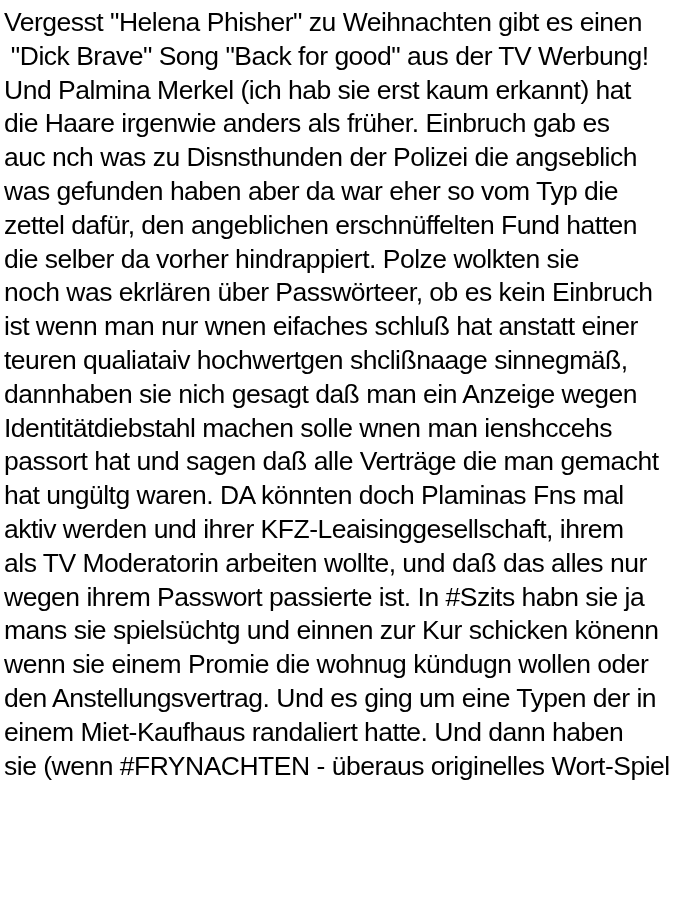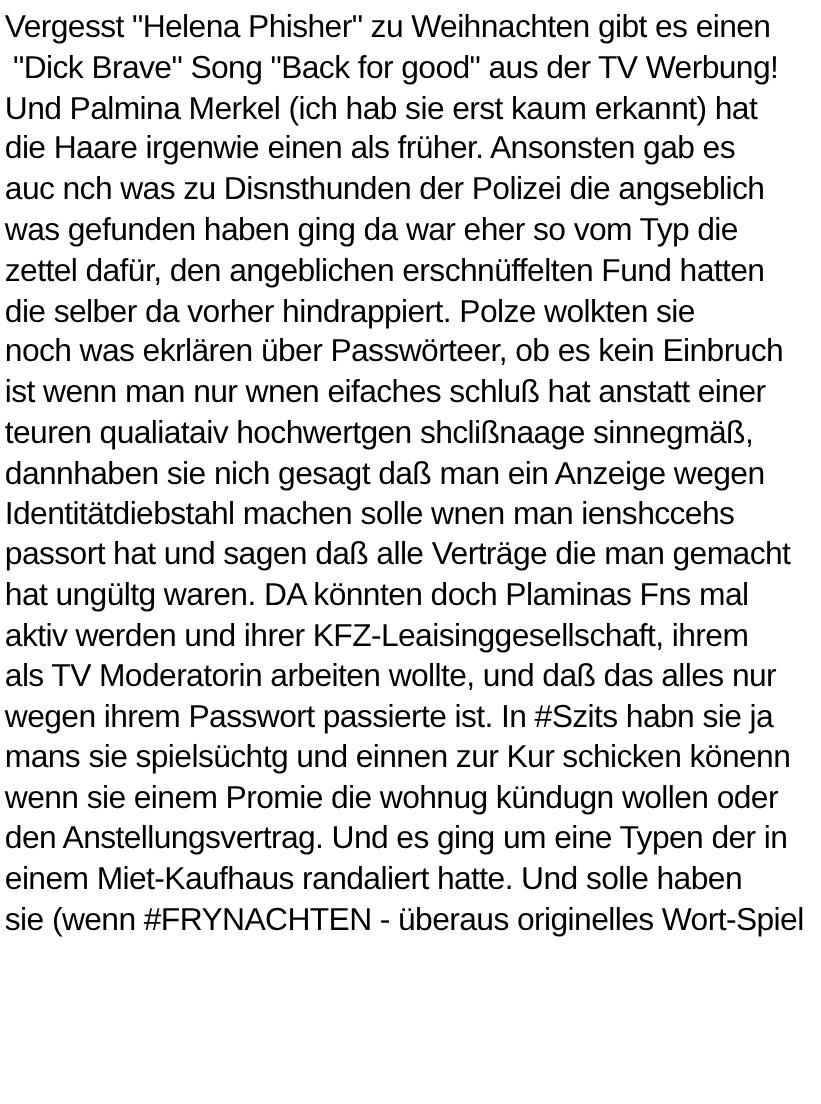--- a/index.html
+++ b/index.html
@@ -28,34 +28,34 @@
   }
 </style>
 </head>
 <body>
 
 <div class="page">
   <div class="text-doc">
     <div class="line">Vergesst "Helena Phisher" zu Weihnachten gibt es einen</div>
     <div class="line"> "Dick Brave" Song "Back for good" aus der TV Werbung!</div>
     <div class="line">Und Palmina Merkel (ich hab sie erst kaum erkannt) hat</div>
-    <div class="line">die Haare irgenwie einen als früher. Ansonsten gab es</div>
+    <div class="line">die Haare irgenwie anders als früher. Einbruch gab es</div>
     <div class="line">auc nch was zu Disnsthunden der Polizei die angseblich</div>
-    <div class="line">was gefunden haben ging da war eher so vom Typ die</div>
+    <div class="line">was gefunden haben aber da war eher so vom Typ die</div>
     <div class="line">zettel dafür, den angeblichen erschnüffelten Fund hatten</div>
     <div class="line">die selber da vorher hindrappiert. Polze wolkten sie</div>
     <div class="line">noch was ekrlären über Passwörteer, ob es kein Einbruch</div>
     <div class="line">ist wenn man nur wnen eifaches schluß hat anstatt einer</div>
     <div class="line">teuren qualiataiv hochwertgen shclißnaage sinnegmäß,</div>
     <div class="line">dannhaben sie nich gesagt daß man ein Anzeige wegen</div>
     <div class="line">Identitätdiebstahl machen solle wnen man ienshccehs</div>
     <div class="line">passort hat und sagen daß alle Verträge die man gemacht</div>
     <div class="line">hat ungültg waren. DA könnten doch Plaminas Fns mal</div>
     <div class="line">aktiv werden und ihrer KFZ-Leaisinggesellschaft, ihrem</div>
     <div class="line">als TV Moderatorin arbeiten wollte, und daß das alles nur</div>
     <div class="line">wegen ihrem Passwort passierte ist. In #Szits habn sie ja</div>
     <div class="line">mans sie spielsüchtg und einnen zur Kur schicken könenn</div>
     <div class="line">wenn sie einem Promie die wohnug kündugn wollen oder</div>
     <div class="line">den Anstellungsvertrag. Und es ging um eine Typen der in</div>
-    <div class="line">einem Miet-Kaufhaus randaliert hatte. Und solle haben</div>
+    <div class="line">einem Miet-Kaufhaus randaliert hatte. Und dann haben</div>
     <div class="line">sie (wenn #FRYNACHTEN - überaus originelles Wort-Spiel</div>
   </div>
 </div>
 
 </body></html>

